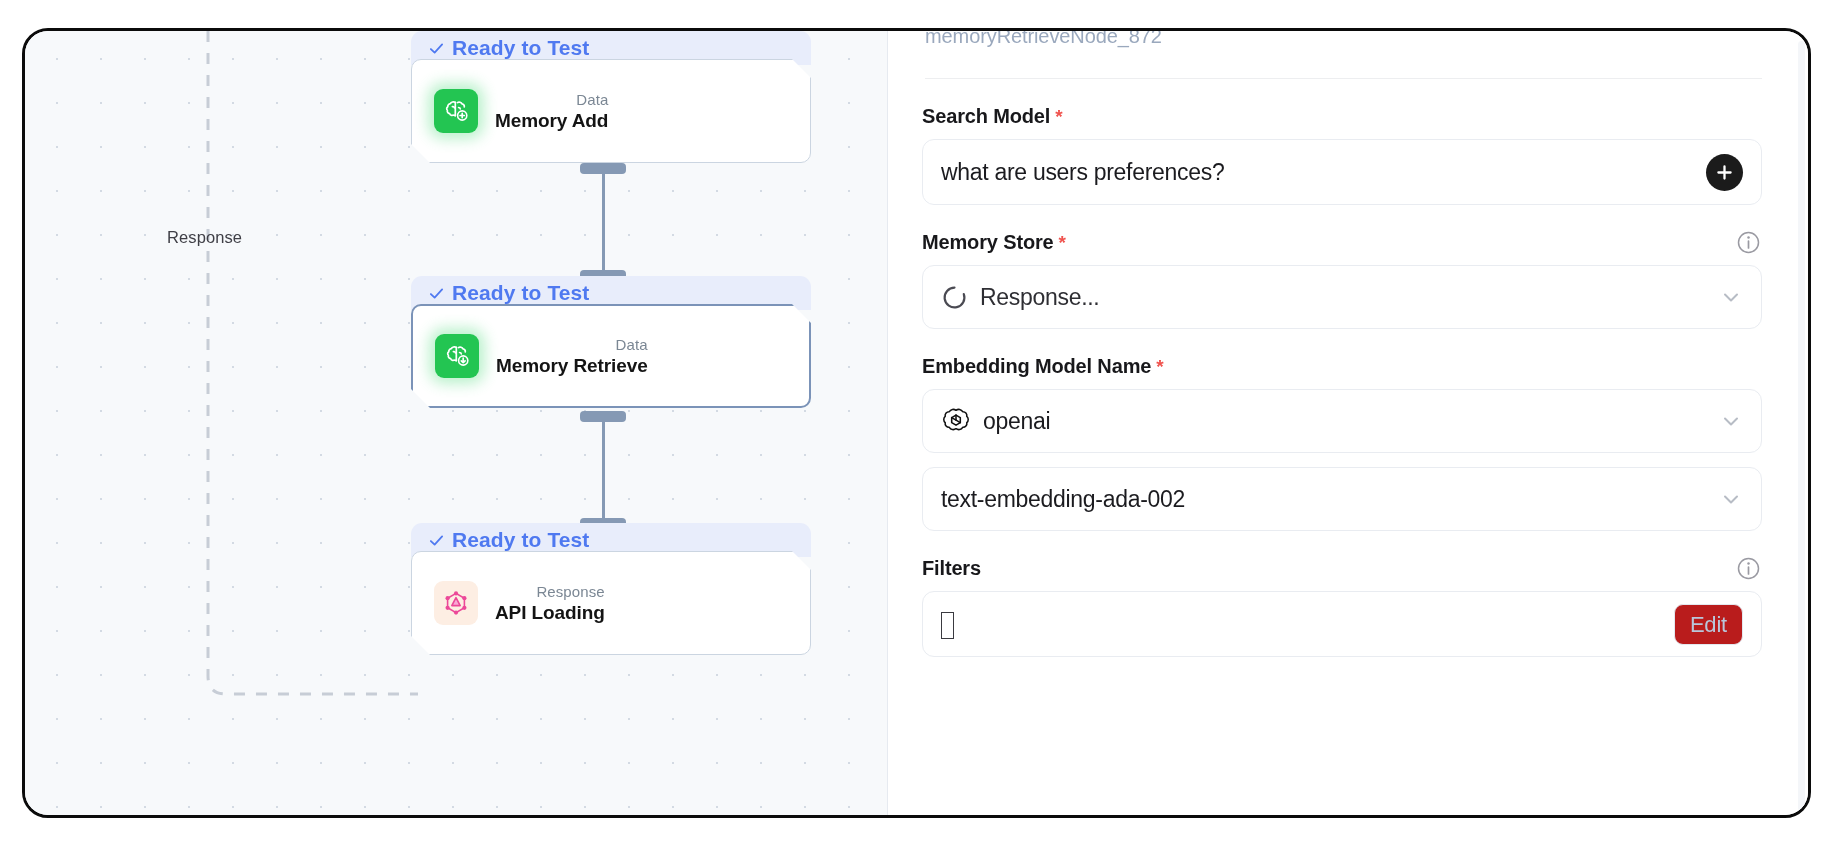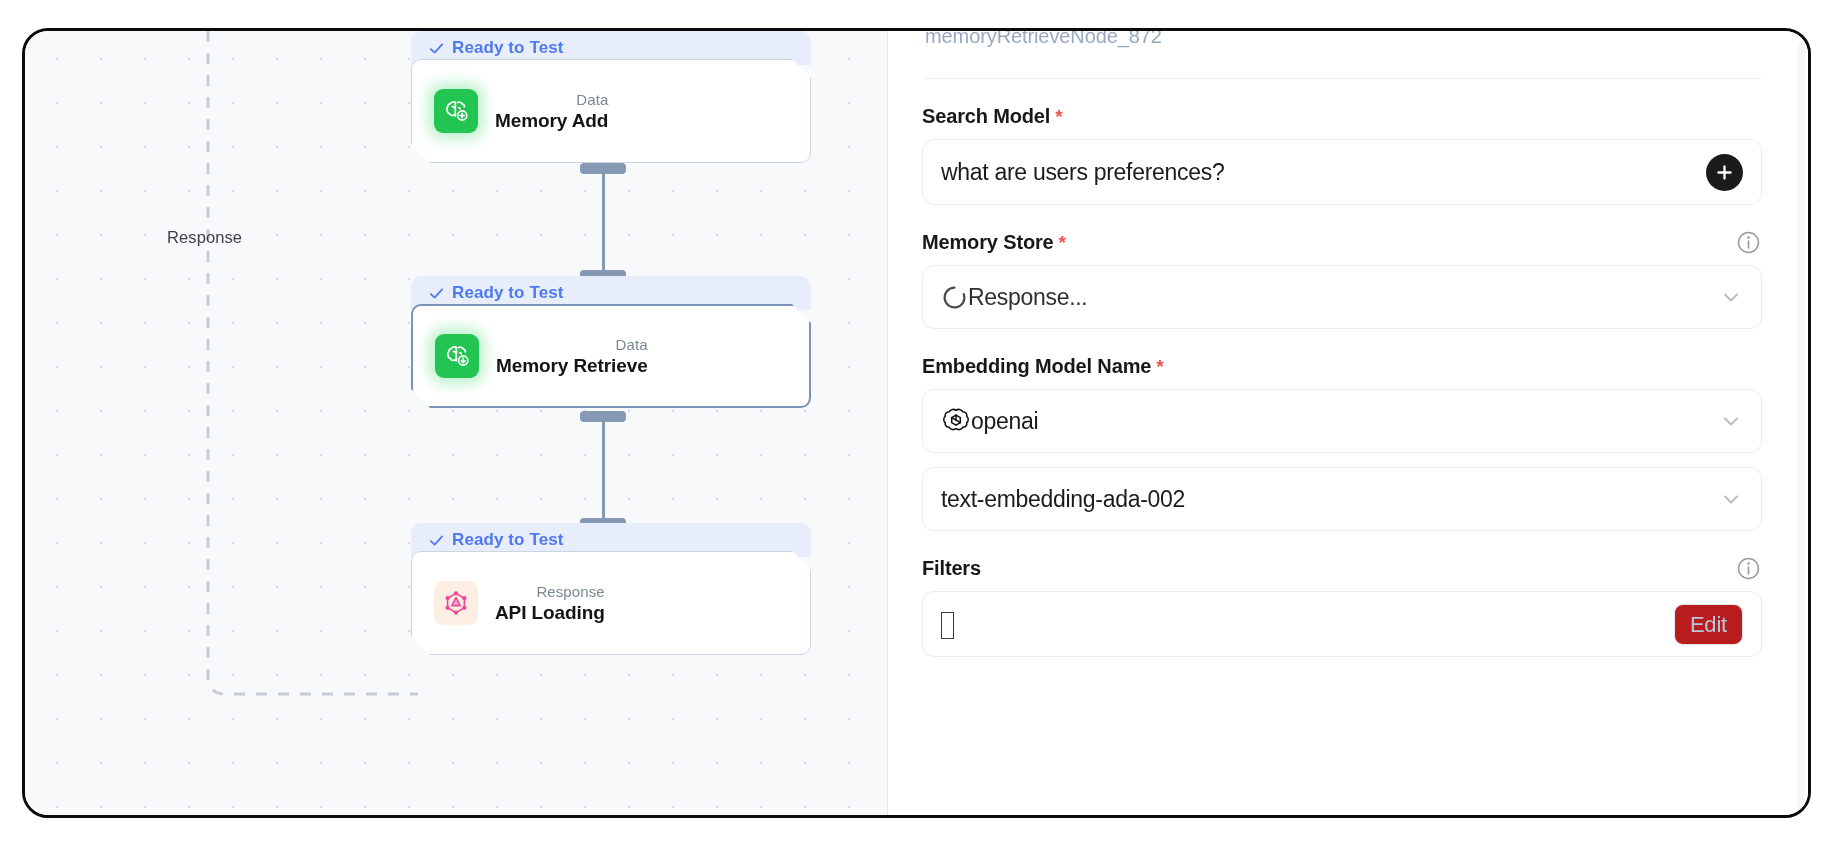--- a/index.html
+++ b/index.html
@@ -67,21 +67,21 @@
     width: 400px;
   }
   .node-status {
     background: #e8edfb;
     border-radius: 11px 11px 0 0;
     height: 34px;
     padding: 0 18px;
     display: flex;
     align-items: center;
     gap: 8px;
-    font-size: 17px;
+    font-size: 21px;
     font-weight: 700;
     color: #4f79f0;
     letter-spacing: .1px;
     margin-bottom: -6px;
     position: relative;
     z-index: 0;
   }
   .check-icon { display: inline-flex; width: 15px; height: 15px; }
   .check-icon svg { width: 100%; height: 100%; }
 
@@ -200,21 +200,21 @@
 
   .control {
     position: relative;
     border: 1.4px solid #e9ecf1;
     border-radius: 12px;
     background: #fff;
     height: 64px;
     display: flex;
     align-items: center;
     padding: 0 18px;
-    gap: 0;
+    gap: 12px;
   }
   .control.tall { height: 66px; }
 
   .control-text {
     font-size: 23px;
     color: #1b1b1f;
     letter-spacing: -.3px;
     flex: 1 1 auto;
     white-space: nowrap;
     overflow: hidden;

